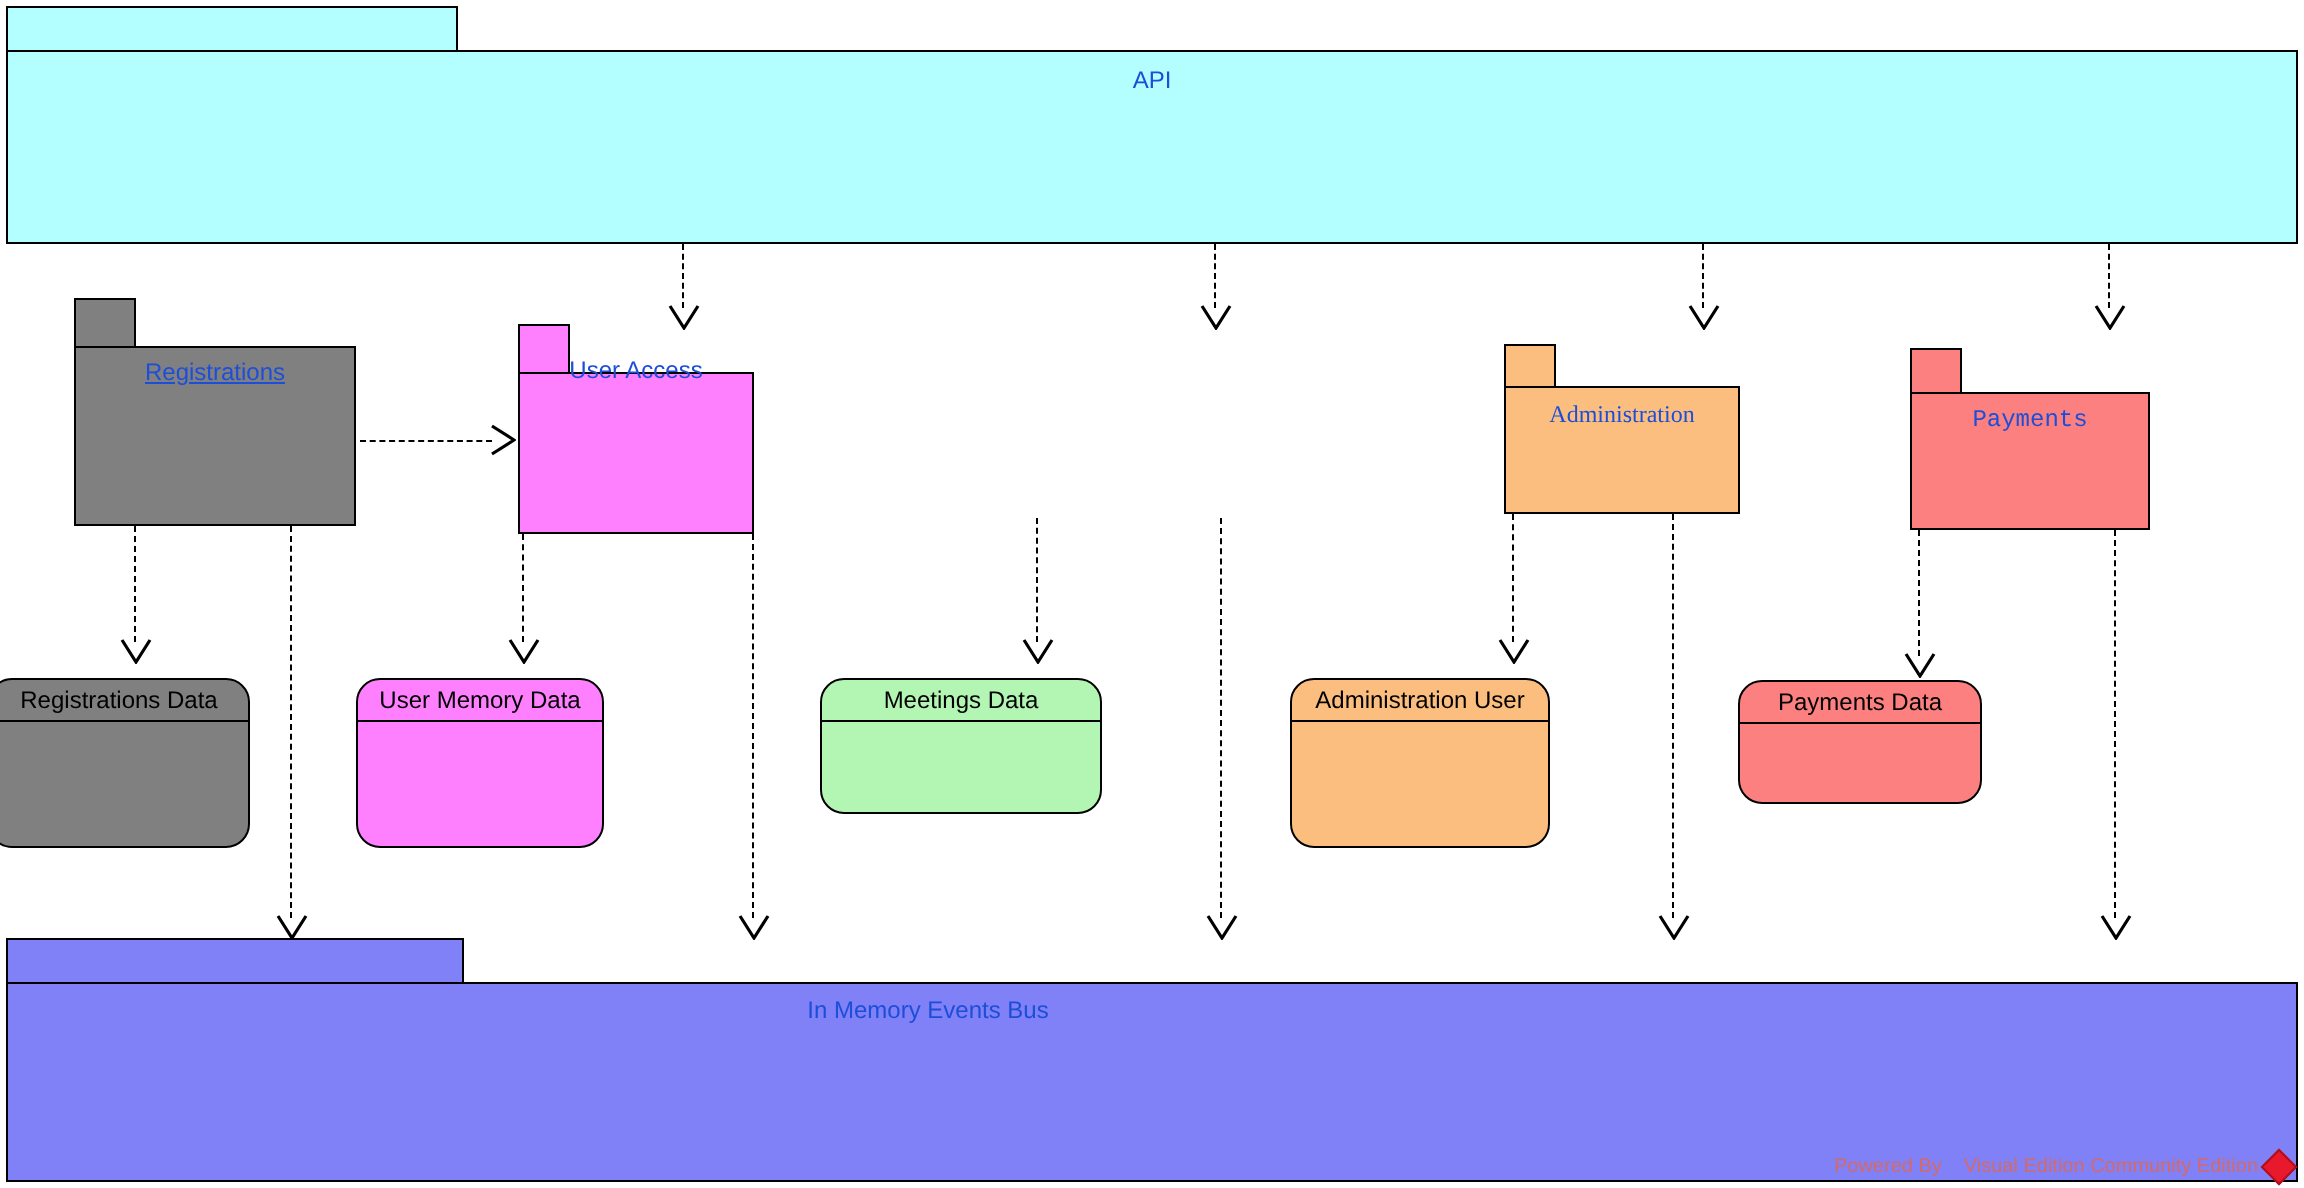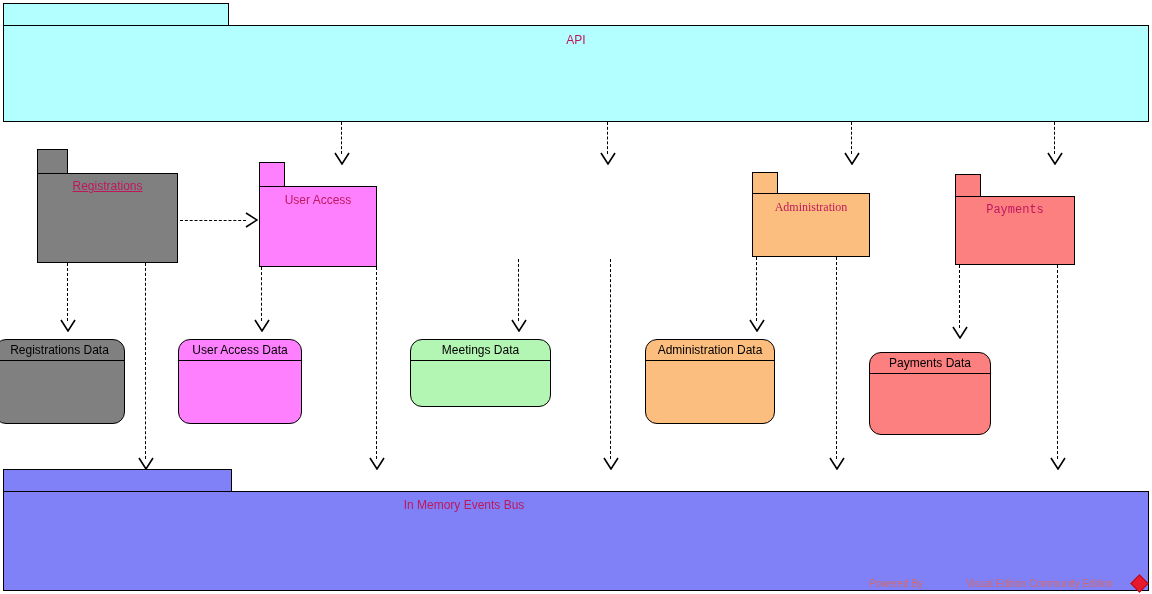--- a/index.html
+++ b/index.html
@@ -19,21 +19,21 @@
     border-bottom:none;
   }
   .pkg .body{
     position:absolute;left:0;
     box-sizing:border-box;
     border:1.6px solid #000;
   }
   .pkg .plabel{
     position:absolute;left:0;width:100%;
     text-align:center;
-    color:#be185d;
+    color:#1d4ed8;
     font-size:12px;
     line-height:14px;
     white-space:nowrap;
     pointer-events:none;
   }
   
   .store{
     position:absolute;
     box-sizing:border-box;
     border:1.6px solid #000;
@@ -65,21 +65,21 @@
     width:16px;height:13px;
   }
   .arrowright{
     position:absolute;
     width:13px;height:16px;
   }
   
   #watermark{
     position:absolute;
     right:6px;bottom:4px;
-    display:flex;align-items:center;gap:20px;
+    display:flex;align-items:center;gap:4px;
     font-size:10px;
     color:#d36a6a;
     white-space:nowrap;
     text-align:right;
   }
   #watermark .vp-sep{display:inline-block;width:3px;}
   .vp-diamond{
     width:11px;height:11px;
     background:#e8192c;
     transform:rotate(45deg);
@@ -125,21 +125,21 @@
   </div>
 
   <div class="hline" style="left:180px;top:220px;width:66px;"></div>
   <svg class="arrowright" style="left:245px;top:212px;" viewBox="0 0 13 16">
     <polyline points="1,1 12,8 1,15" fill="none" stroke="#000" stroke-width="1.6"></polyline>
   </svg>
 
   <div class="pkg" style="left:259px;top:162px;width:118px;height:105px;">
     <div class="tab" style="width:26px;height:24px;background:#FF80FF;"></div>
     <div class="body" style="top:24px;width:118px;height:81px;background:#FF80FF;"></div>
-    <div class="plabel" style="top:31px;">User Access</div>
+    <div class="plabel" style="top:16px;">User Access</div>
   </div>
 
 
   <div class="pkg" style="left:752px;top:172px;width:118px;height:85px;">
     <div class="tab" style="width:26px;height:21px;background:#FCBE7E;"></div>
     <div class="body" style="top:21px;width:118px;height:64px;background:#FCBE7E;"></div>
     <div class="plabel" style="top:28px;font-family:Liberation Serif, serif;">Administration</div>
   </div>
 
   <div class="pkg" style="left:955px;top:174px;width:120px;height:91px;font-family:Liberation Mono, monospace;">
@@ -171,32 +171,32 @@
   <div class="vline" style="left:959px;top:265px;height:63px;"></div>
   <svg class="arrowdown" style="left:952px;top:326px;" viewBox="0 0 16 13">
     <polyline points="1,1 8,12 15,1" fill="none" stroke="#000" stroke-width="1.6"></polyline>
   </svg>
 
   <div class="store" style="left:-6px;top:339px;width:131px;height:85px;background:#808080;">
     <div class="shead">Registrations Data</div>
   </div>
 
   <div class="store" style="left:178px;top:339px;width:124px;height:85px;background:#FF80FF;">
-    <div class="shead">User Access Data</div>
+    <div class="shead">User Memory Data</div>
   </div>
 
   <div class="store" style="left:410px;top:339px;width:141px;height:68px;background:#B3F5B3;">
     <div class="shead">Meetings Data</div>
   </div>
 
   <div class="store" style="left:645px;top:339px;width:130px;height:85px;background:#FCBE7E;">
-    <div class="shead">Administration Data</div>
-  </div>
-
-  <div class="store" style="left:869px;top:352px;width:122px;height:83px;background:#FC8080;">
+    <div class="shead">Administration User</div>
+  </div>
+
+  <div class="store" style="left:869px;top:340px;width:122px;height:62px;background:#FC8080;">
     <div class="shead">Payments Data</div>
   </div>
 
   <div class="vline" style="left:145px;top:263px;height:196px;"></div>
   <svg class="arrowdown" style="left:138px;top:457px;" viewBox="0 0 16 13">
     <polyline points="1,1 8,12 15,1" fill="none" stroke="#000" stroke-width="1.6"></polyline>
   </svg>
 
   <div class="vline" style="left:376px;top:267px;height:192px;"></div>
   <svg class="arrowdown" style="left:369px;top:457px;" viewBox="0 0 16 13">

